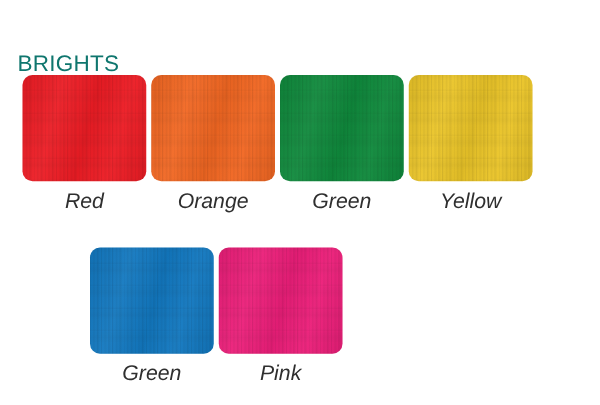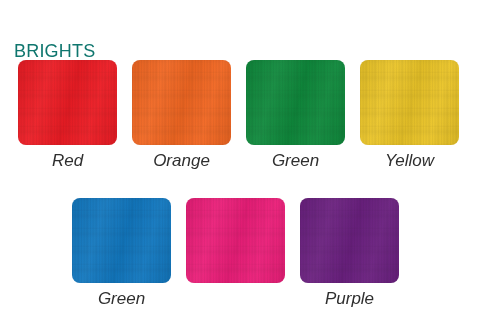--- a/index.html
+++ b/index.html
@@ -52,21 +52,21 @@
   }
 
   .swatch-cell {
     width: 99px;
     display: flex;
     flex-direction: column;
     align-items: center;
   }
 
   .swatch-cell + .swatch-cell {
-    margin-left: 15px;
+    margin-left: 4px;
   }
 
   .swatch-chip {
     position: relative;
     width: 99px;
     height: 85px;
     border-radius: 8px;
     overflow: hidden;
   }
 
@@ -185,26 +185,19 @@
       </div>
       <div class="swatch-label">Green</div>
     </div>
 
     <div class="swatch-cell">
       <div class="swatch-chip" style="background-color: rgb(236, 30, 121);">
         <div class="tex-shade"></div>
         <div class="tex-v"></div>
         <div class="tex-h"></div>
       </div>
-    </div>
-
-    <div class="swatch-cell">
-      <div class="swatch-chip" style="background-color: rgb(107, 32, 128);">
-        <div class="tex-shade"></div>
-        <div class="tex-v"></div>
-        <div class="tex-h"></div>
-      </div>
-      <div class="swatch-label">Purple</div>
-    </div>
+      <div class="swatch-label">Pink</div>
+    </div>
+
 
   </div>
 
 </div>
 
 </body></html>

